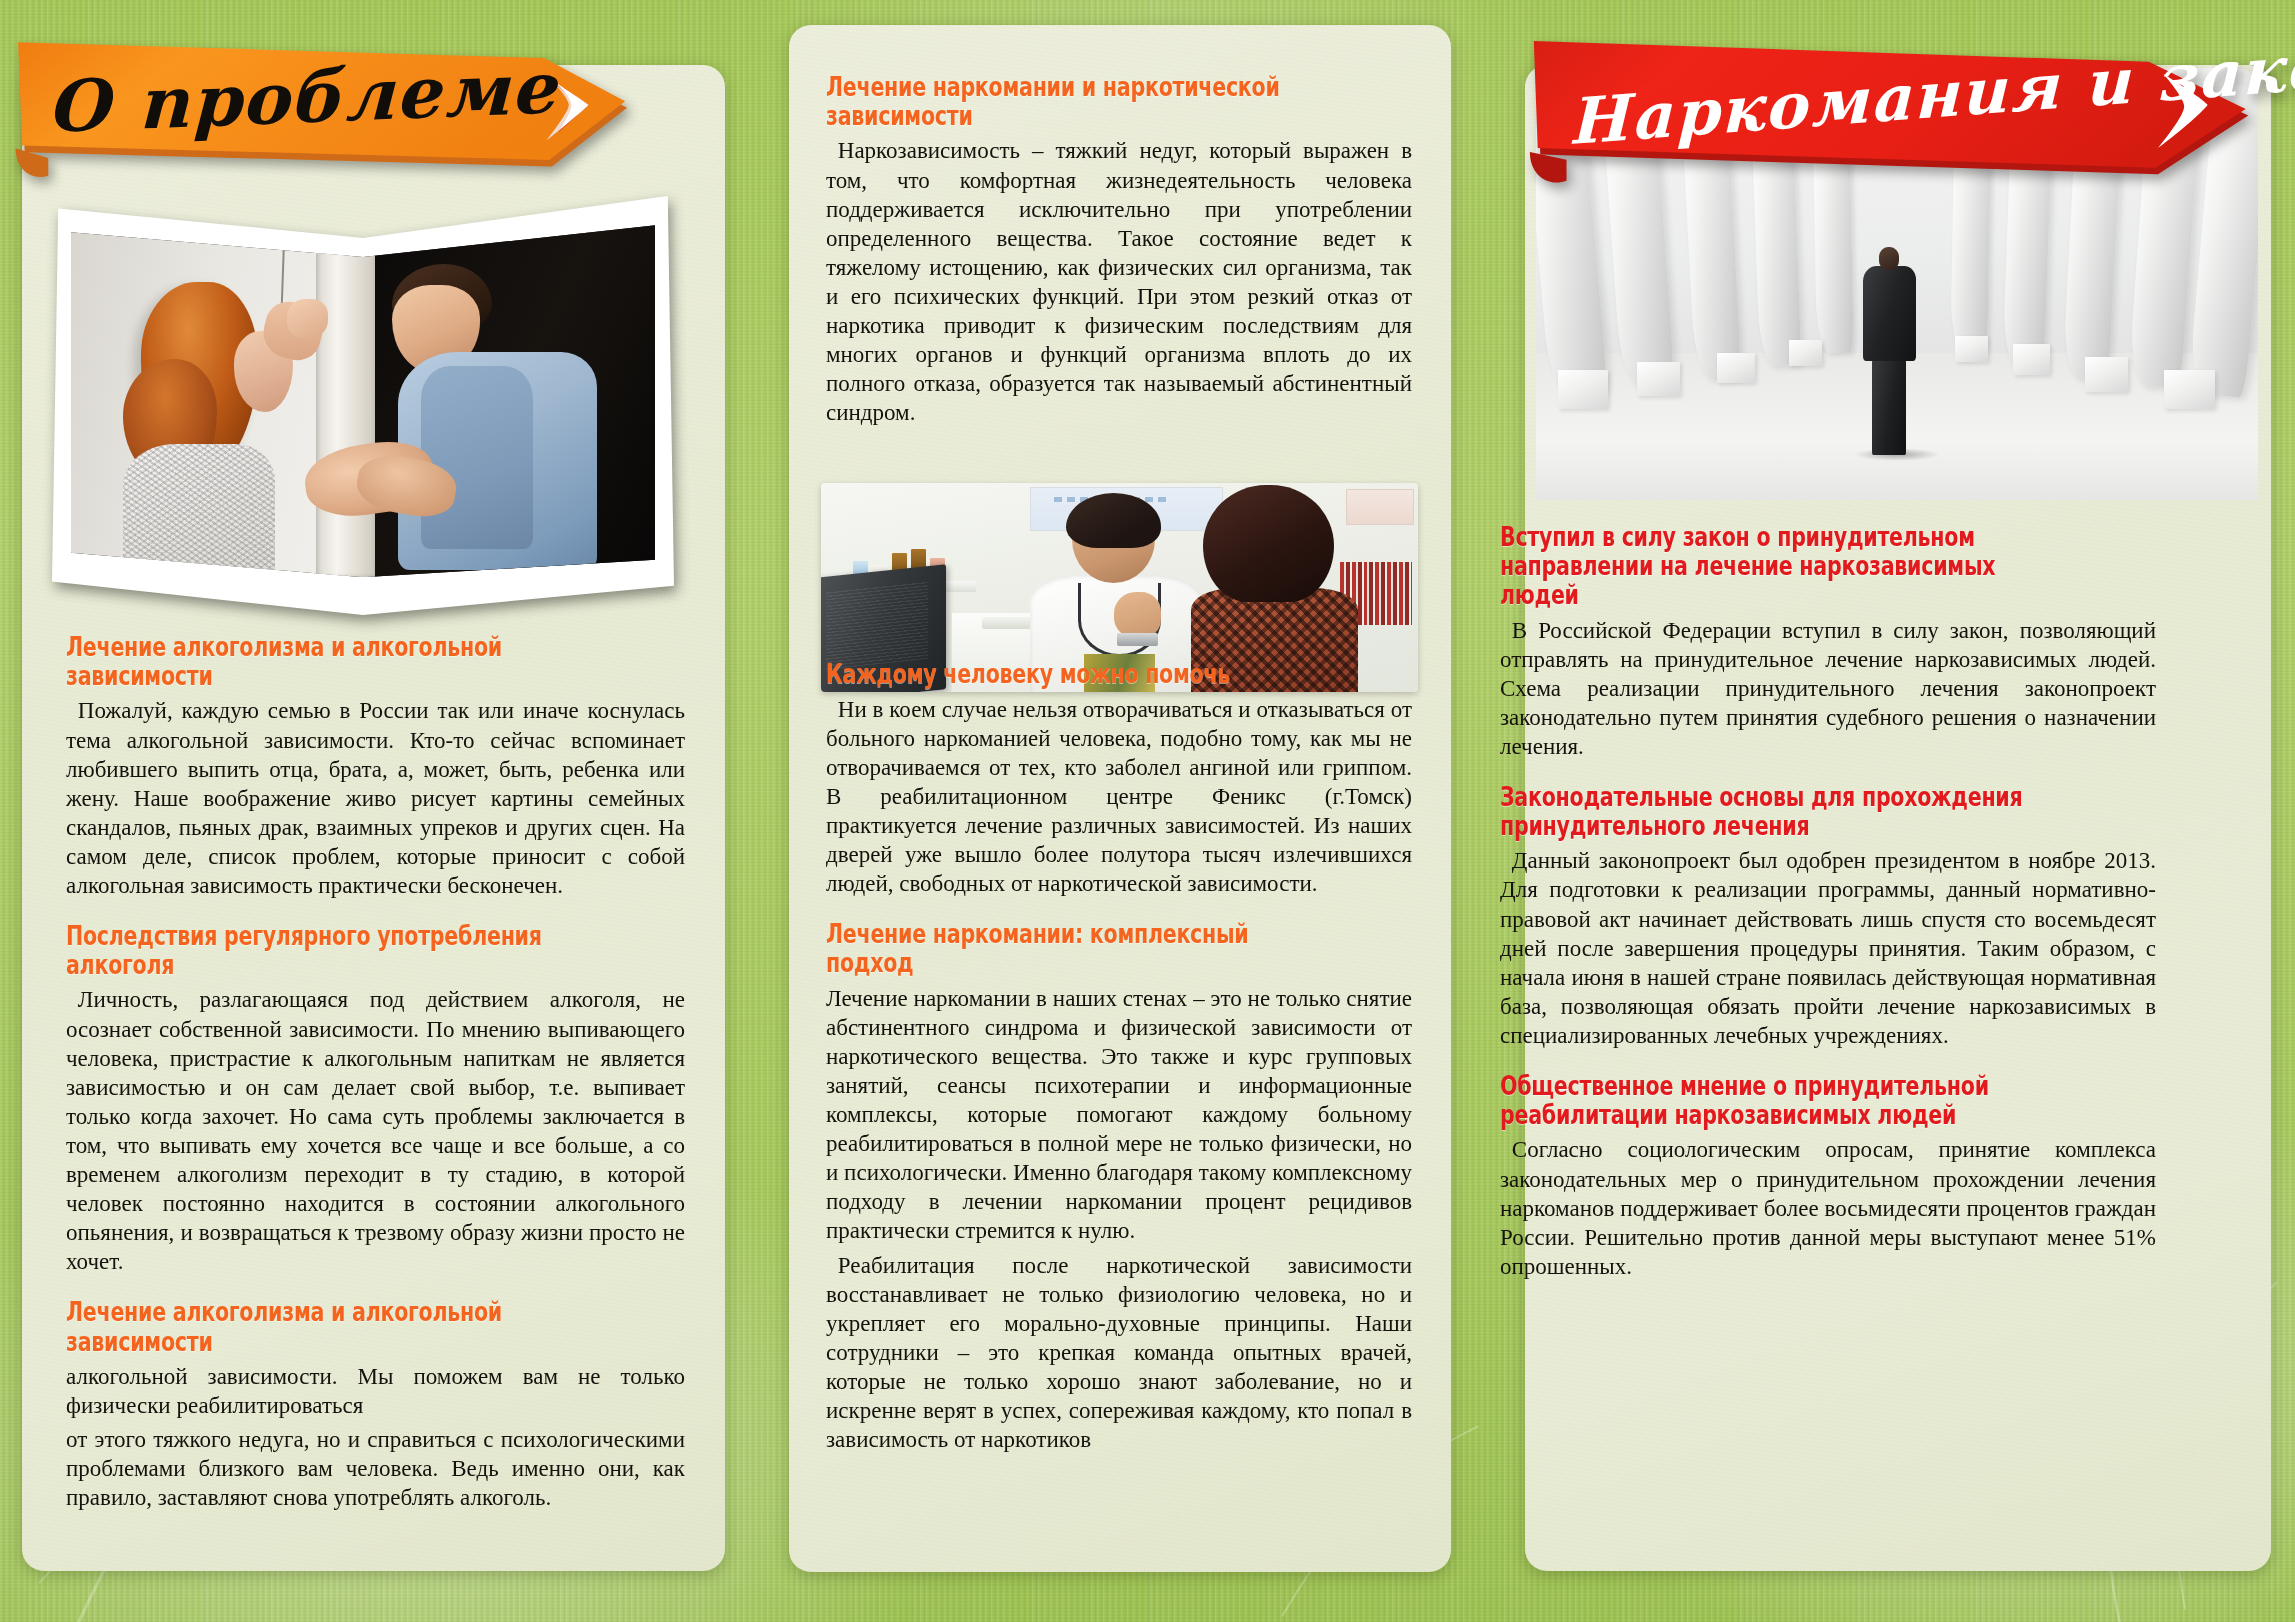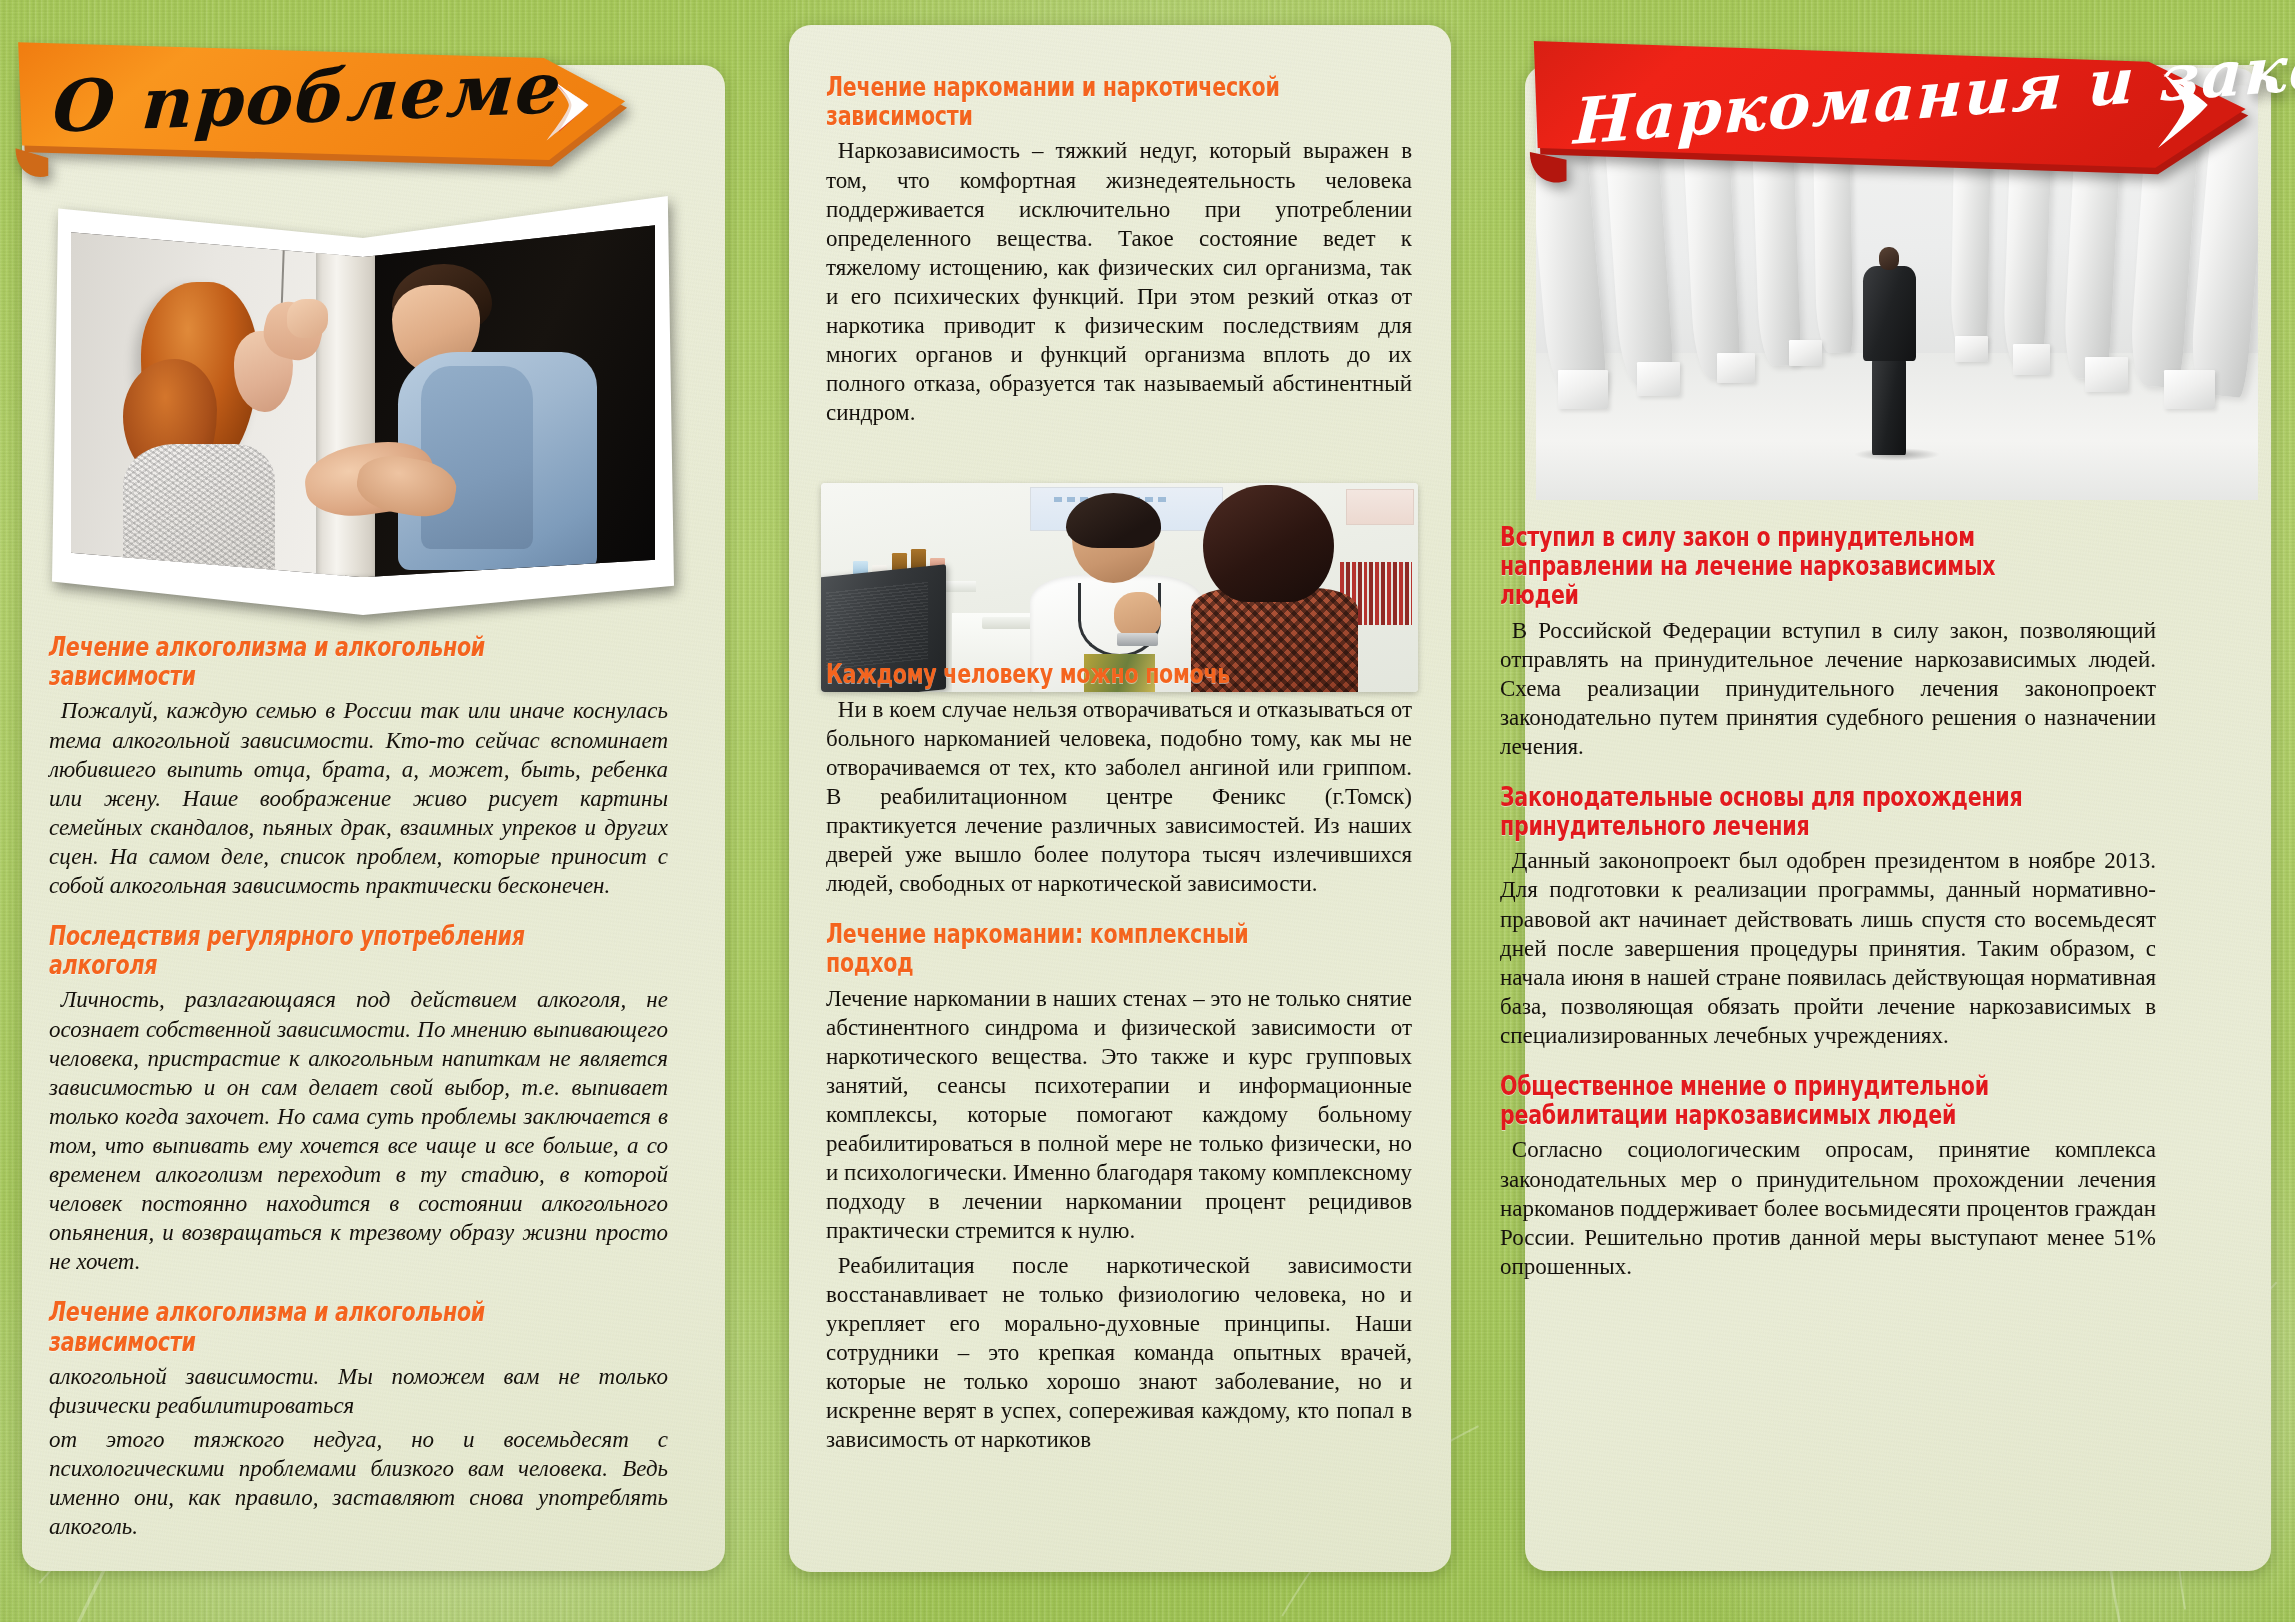--- a/index.html
+++ b/index.html
@@ -262,21 +262,21 @@
     background: linear-gradient(110deg,#3b3d40 0%, #202224 48%, #121314 100%);
     border-radius: 26% 22% 6% 6% / 16% 14% 5% 5%; }
   .cr-man-legs { position:absolute; left:46.6%; top:66.5%; width:4.6%; height:23%;
     background: linear-gradient(100deg,#3a3c3e 0%, #1d1f21 55%, #111213 100%);
     border-radius: 8% 8% 4% 4%; }
   .cr-man-shadow { position:absolute; left:44%; top:88%; width:12%; height:3%;
     background: radial-gradient(ellipse at 50% 50%, rgba(0,0,0,.30), rgba(0,0,0,0) 70%); }
 
   
   .col-content { position:absolute; }
-  #content-left  { left: 49px;   top: 633px;  width: 619px; font-style: italic; }
+  #content-left  { left: 66px;   top: 633px;  width: 619px; }
   #content-mid   { left: 826px; top: 73px;  width: 586px; }
   #content-right { left: 1500px; top: 523px;  width: 656px; }
 
   h3.heading {
     margin: 0 0 5.2px 0;
     font-family: "DejaVu Sans Condensed", "Liberation Sans Narrow", "Liberation Sans", sans-serif;
     font-weight: 700;
     font-size: 26px;
     line-height: 1.12;
     letter-spacing: -0.3px;
@@ -454,21 +454,21 @@
     <h3 class="heading orange">Лечение алкоголизма и алкогольной зависимости</h3>
     <p class="body">Пожалуй, каждую семью в России так или иначе коснулась тема алкогольной зависимости. Кто-то сейчас вспоминает любившего выпить отца, брата, а, может, быть, ребенка или жену. Наше воображение живо рисует картины семейных скандалов, пьяных драк, взаимных упреков и других сцен. На самом деле, список проблем, которые приносит с собой алкогольная зависимость практически бесконечен.</p>
   </div>
   <div class="sec">
     <h3 class="heading orange">Последствия регулярного употребления алкоголя</h3>
     <p class="body">Личность, разлагающаяся под действием алкоголя, не осознает собственной зависимости. По мнению выпивающего человека, пристрастие к алкогольным напиткам не является зависимостью и он сам делает свой выбор, т.е. выпивает только когда захочет. Но сама суть проблемы заключается в том, что выпивать ему хочется все чаще и все больше, а со временем алкоголизм переходит в ту стадию, в которой человек постоянно находится в состоянии алкогольного опьянения, и возвращаться к трезвому образу жизни просто не хочет.</p>
   </div>
   <div class="sec">
     <h3 class="heading orange">Лечение алкоголизма и алкогольной зависимости</h3>
     <p class="body tight">алкогольной зависимости. Мы поможем вам не только физически реабилитироваться</p>
-    <p class="body noindent">от этого тяжкого недуга, но и восемьдесят с психологическими проблемами близкого вам человека. Ведь именно они, как правило, заставляют снова употреблять алкоголь.</p>
+    <p class="body noindent">от этого тяжкого недуга, но и справиться с психологическими проблемами близкого вам человека. Ведь именно они, как правило, заставляют снова употреблять алкоголь.</p>
   </div>
 </div>
 
 <div class="col-content" id="content-mid">
   <div class="sec">
     <h3 class="heading orange">Лечение наркомании и наркотической зависимости</h3>
     <p class="body">Наркозависимость – тяжкий недуг, который выражен в том, что комфортная жизнедеятельность человека поддерживается исключительно при употреблении определенного вещества. Такое состояние ведет к тяжелому истощению, как физических сил организма, так и его психических функций. При этом резкий отказ от наркотика приводит к физическим последствиям для многих органов и функций организма вплоть до их полного отказа, образуется так называемый абстинентный синдром.</p>
   </div>
   <div class="spacer-photo"></div>
   <div class="sec">

